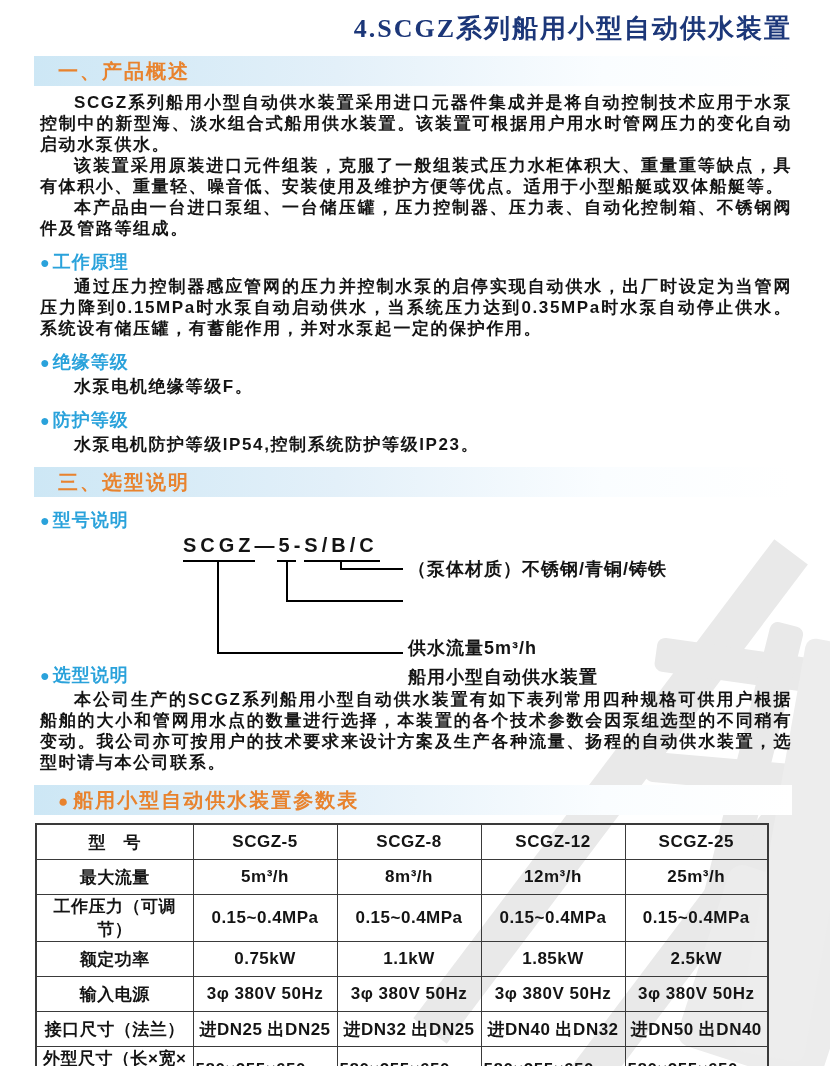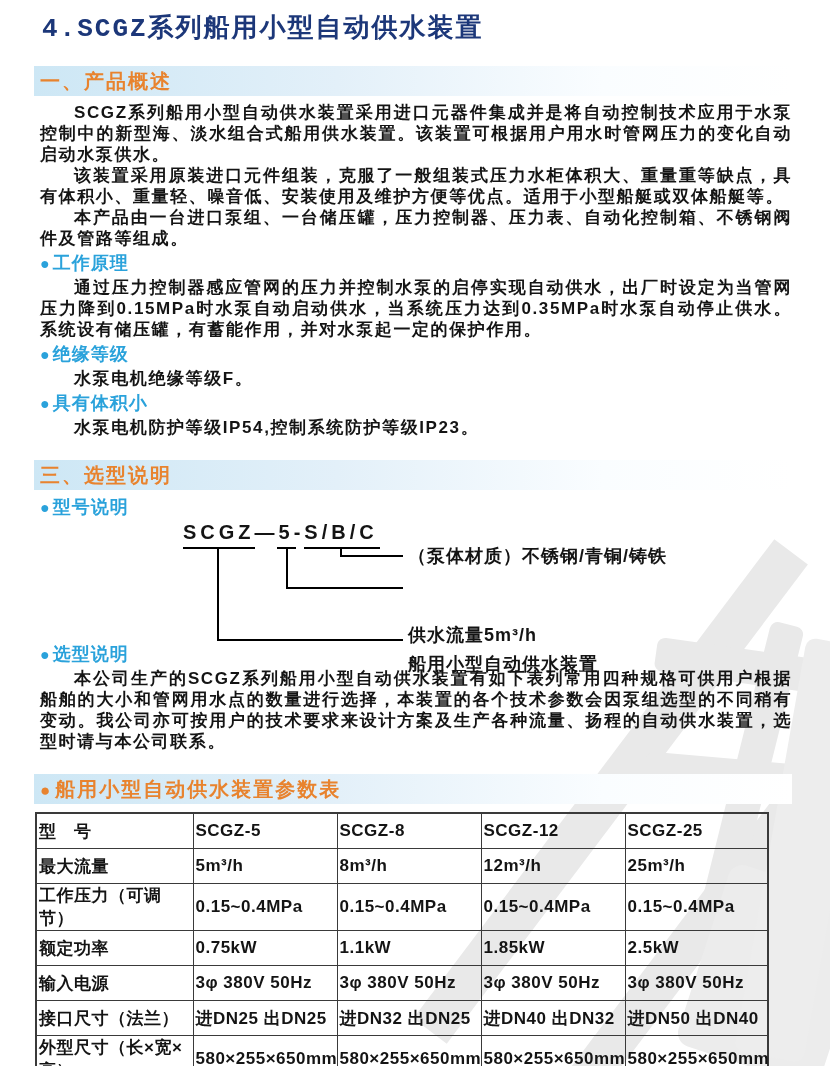--- a/index.html
+++ b/index.html
@@ -18,36 +18,36 @@
   .wm.s1{left:430px;top:1010px;width:600px;height:42px;transform:rotate(-53deg);transform-origin:left center;}
   .wm.s2{left:575px;top:1075px;width:600px;height:40px;transform:rotate(-53deg);transform-origin:left center;}
   .wm.s3{left:655px;top:650px;width:190px;height:34px;transform:rotate(8deg);border-radius:8px;}
   .wm.s4{left:735px;top:620px;width:34px;height:300px;transform:rotate(14deg);border-radius:8px;}
   .wm.s5{left:645px;top:760px;width:200px;height:30px;transform:rotate(5deg);border-radius:8px;}
   .wm.s6{left:700px;top:880px;width:150px;height:190px;transform:rotate(18deg);background:#ececec;border-radius:14px;}
   .wm.s7{left:770px;top:60%;width:70px;height:420px;transform:rotate(10deg);background:#ededed;border-radius:10px;}
   
   .content{position:relative;z-index:1;padding:14px 38px 0 40px;}
   .title{
-    font-family:Liberation Mono, monospace;
+    font-family:Liberation Serif, serif;
     color:#1c3779;font-size:26px;letter-spacing:2px;
-    margin:0 0 10px 2px;line-height:30px;
+    margin:0 0 10px 2px;line-height:30px;text-align:right;
   }
   .bar{
     height:30px;line-height:30px;
     background:linear-gradient(90deg,#cde7f5 0%,#e3f0f9 40%,#fafdff 75%,#ffffff 100%);
     color:#e8832e;font-size:20px;letter-spacing:2px;
-    padding-left:6px;margin:22px 0 6px -6px;
+    padding-left:24px;margin:12px 0 6px -6px;
   }
   .bar .blt-o{color:#e8832e;font-size:17px;margin-right:3px;}
   p.body{
     font-size:17px;line-height:21px;letter-spacing:1.6px;
     margin:0;text-indent:2em;text-align:justify;
   }
-  .sub{color:#2aa2db;font-size:18px;line-height:22px;margin:3px 0 2px 0;letter-spacing:1px;}
+  .sub{color:#2aa2db;font-size:18px;line-height:22px;margin:12px 0 2px 0;letter-spacing:1px;}
   .sub .blt{color:#2aa2db;font-size:16px;margin-right:2px;}
   
   .diagram{position:relative;height:118px;margin:2px 0 4px 0;}
   .md-code{position:absolute;left:143px;top:0;font-size:20px;letter-spacing:4px;line-height:22px;}
   .ln{position:absolute;background:#000;}
   .u1{left:143px;top:26px;width:72px;height:2px;}
   .u2{left:237px;top:26px;width:19px;height:2px;}
   .u3{left:264px;top:26px;width:76px;height:2px;}
   .v1{left:177px;top:26px;width:2px;height:94px;}
   .v2{left:246px;top:26px;width:2px;height:42px;}
@@ -61,21 +61,21 @@
   .l1{top:109px;margin-top:24px;}
   
   table.params{
     border-collapse:collapse;table-layout:fixed;
     width:732px;margin:8px 0 0 -5px;
     background:transparent;
   }
   table.params th,table.params td{
     border:1px solid #3a3a3a;
     height:34px;padding:0 2px;
-    text-align:left;vertical-align:middle;
+    text-align:center;vertical-align:middle;
     font-size:17px;letter-spacing:0.5px;
     background:transparent;font-weight:bold;
   }
   table.params{border:2px solid #3a3a3a;}
   th.hdr{font-size:19px;letter-spacing:1px;}
   td.rl{font-size:17px;letter-spacing:1px;}
   td.small,th.small{font-size:14px;letter-spacing:0;}
   td.dim{font-size:15px;letter-spacing:0;}
 </style>
 </head>
@@ -105,21 +105,21 @@
     <span class="blt">●</span><span>工作原理</span>
   </div>
   <p class="body">通过压力控制器感应管网的压力并控制水泵的启停实现自动供水，出厂时设定为当管网压力降到0.15MPa时水泵自动启动供水，当系统压力达到0.35MPa时水泵自动停止供水。系统设有储压罐，有蓄能作用，并对水泵起一定的保护作用。</p>
 
   <div class="sub">
     <span class="blt">●</span><span>绝缘等级</span>
   </div>
   <p class="body">水泵电机绝缘等级F。</p>
 
   <div class="sub">
-    <span class="blt">●</span><span>具有体积小</span>
+    <span class="blt">●</span><span>防护等级</span>
   </div>
   <p class="body">水泵电机防护等级IP54,控制系统防护等级IP23。</p>
 
   <div class="bar">三、选型说明</div>
 
   <div class="sub">
     <span class="blt">●</span><span>型号说明</span>
   </div>
 
   <div class="diagram">

